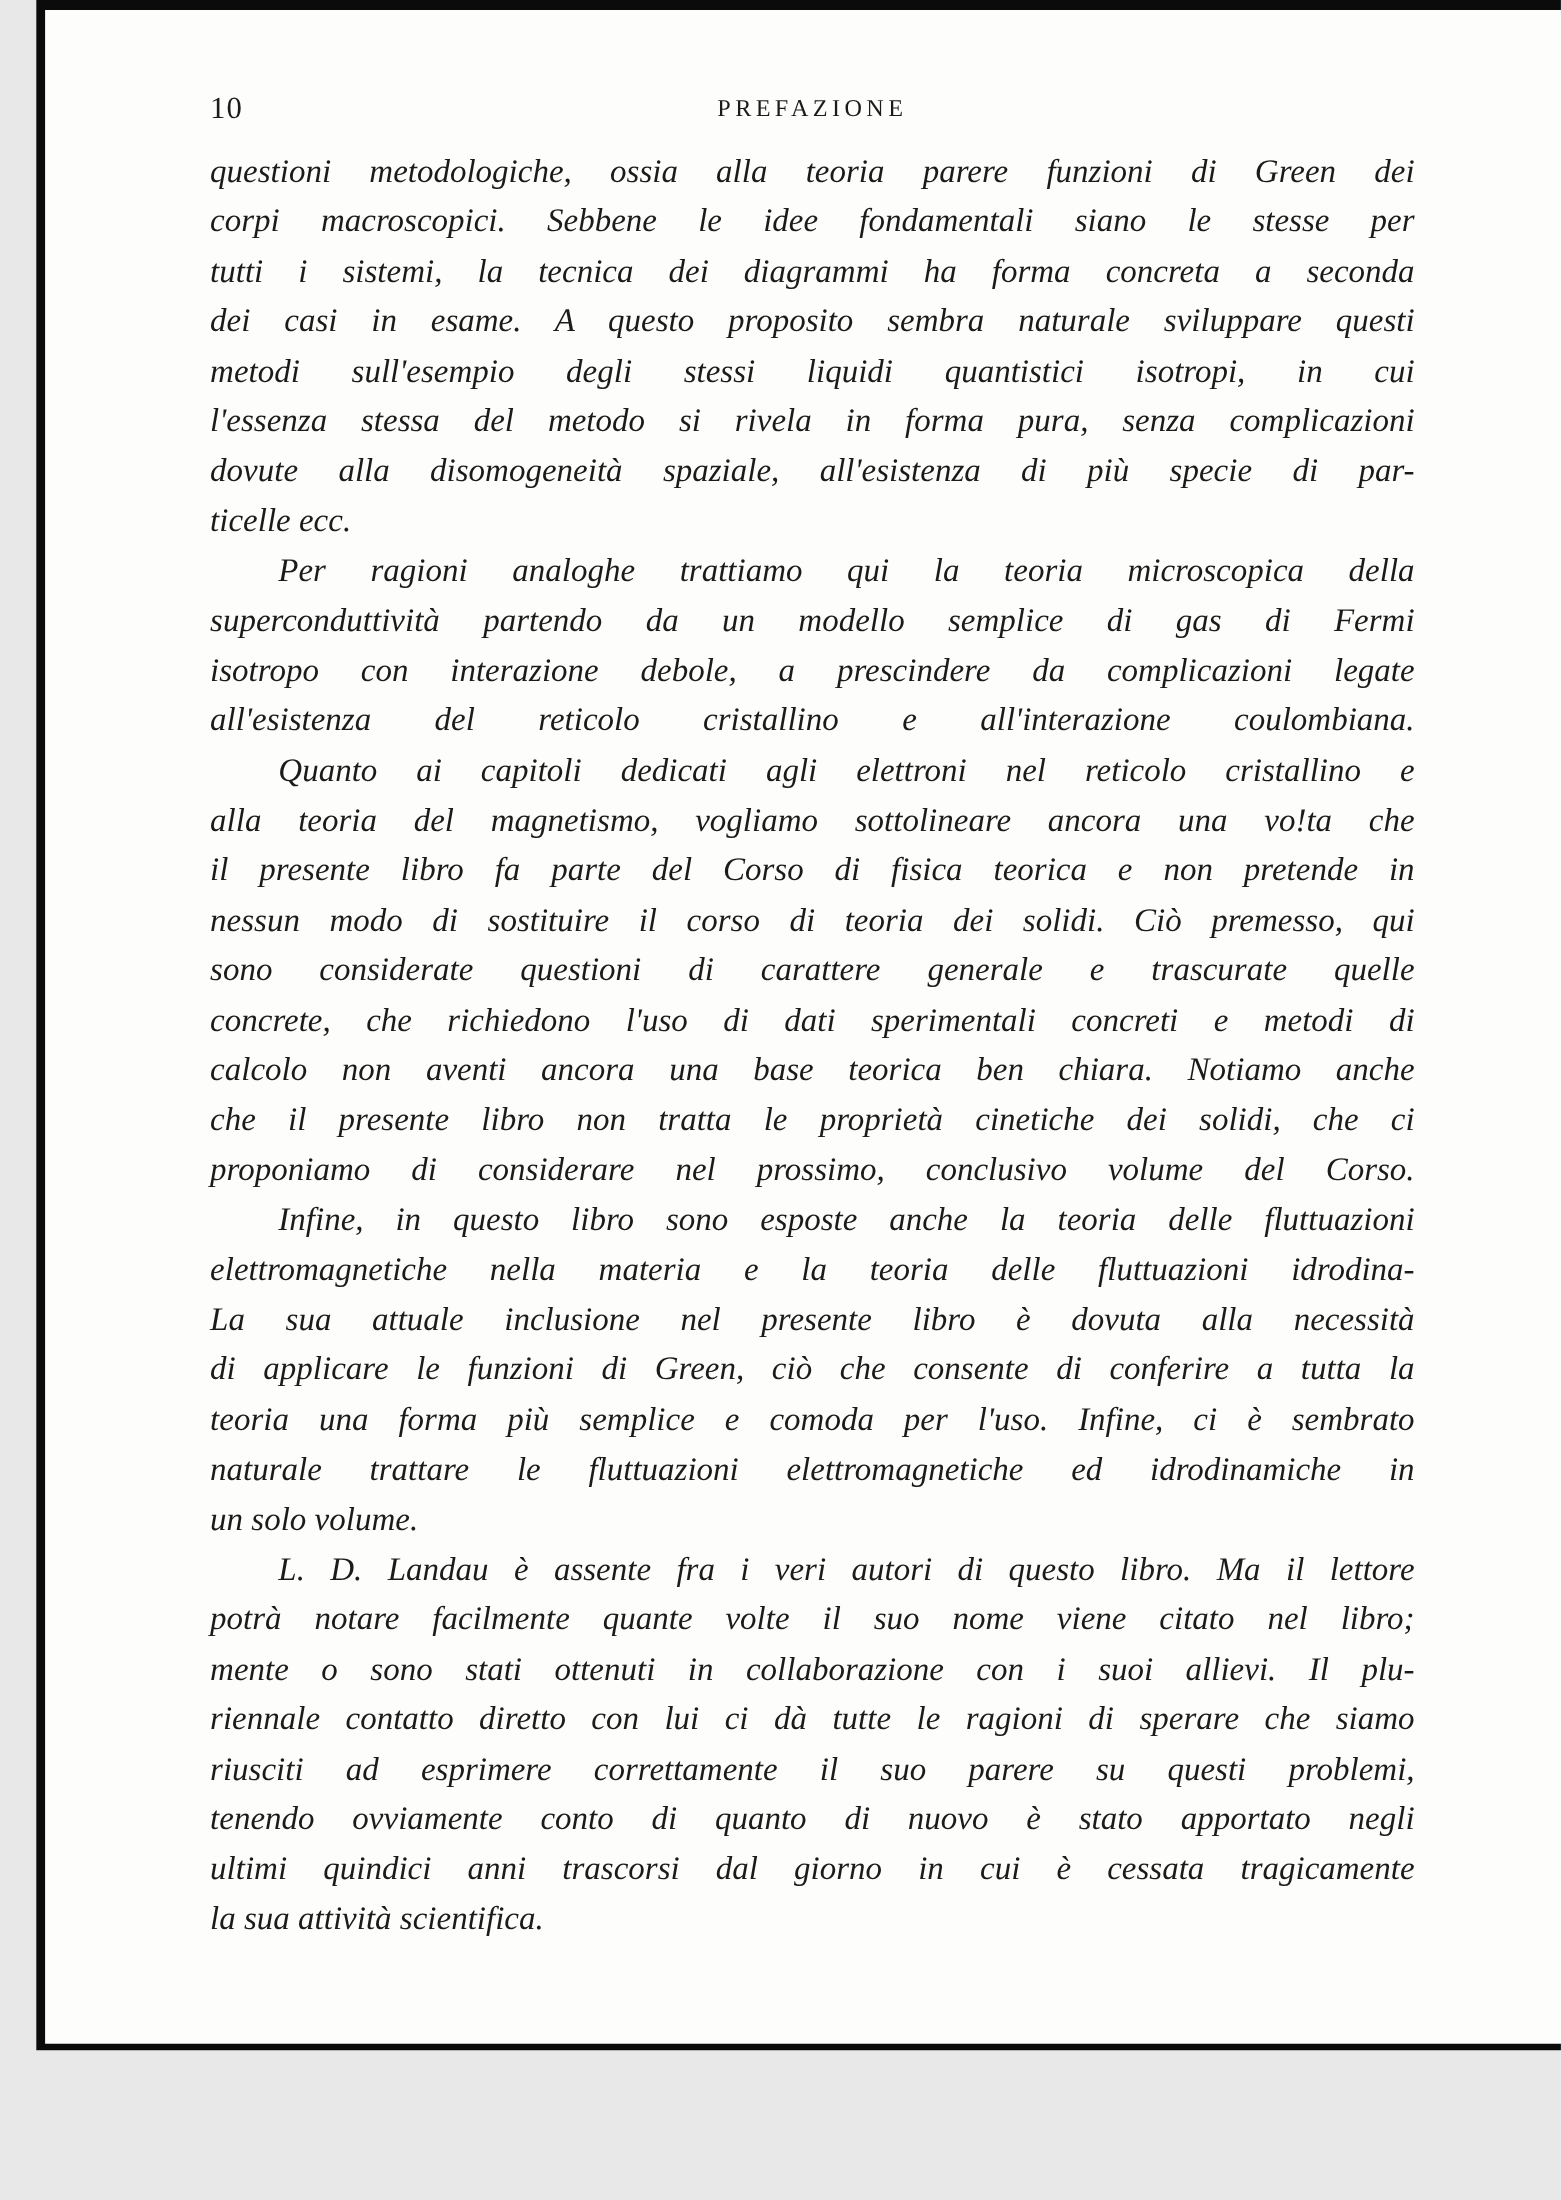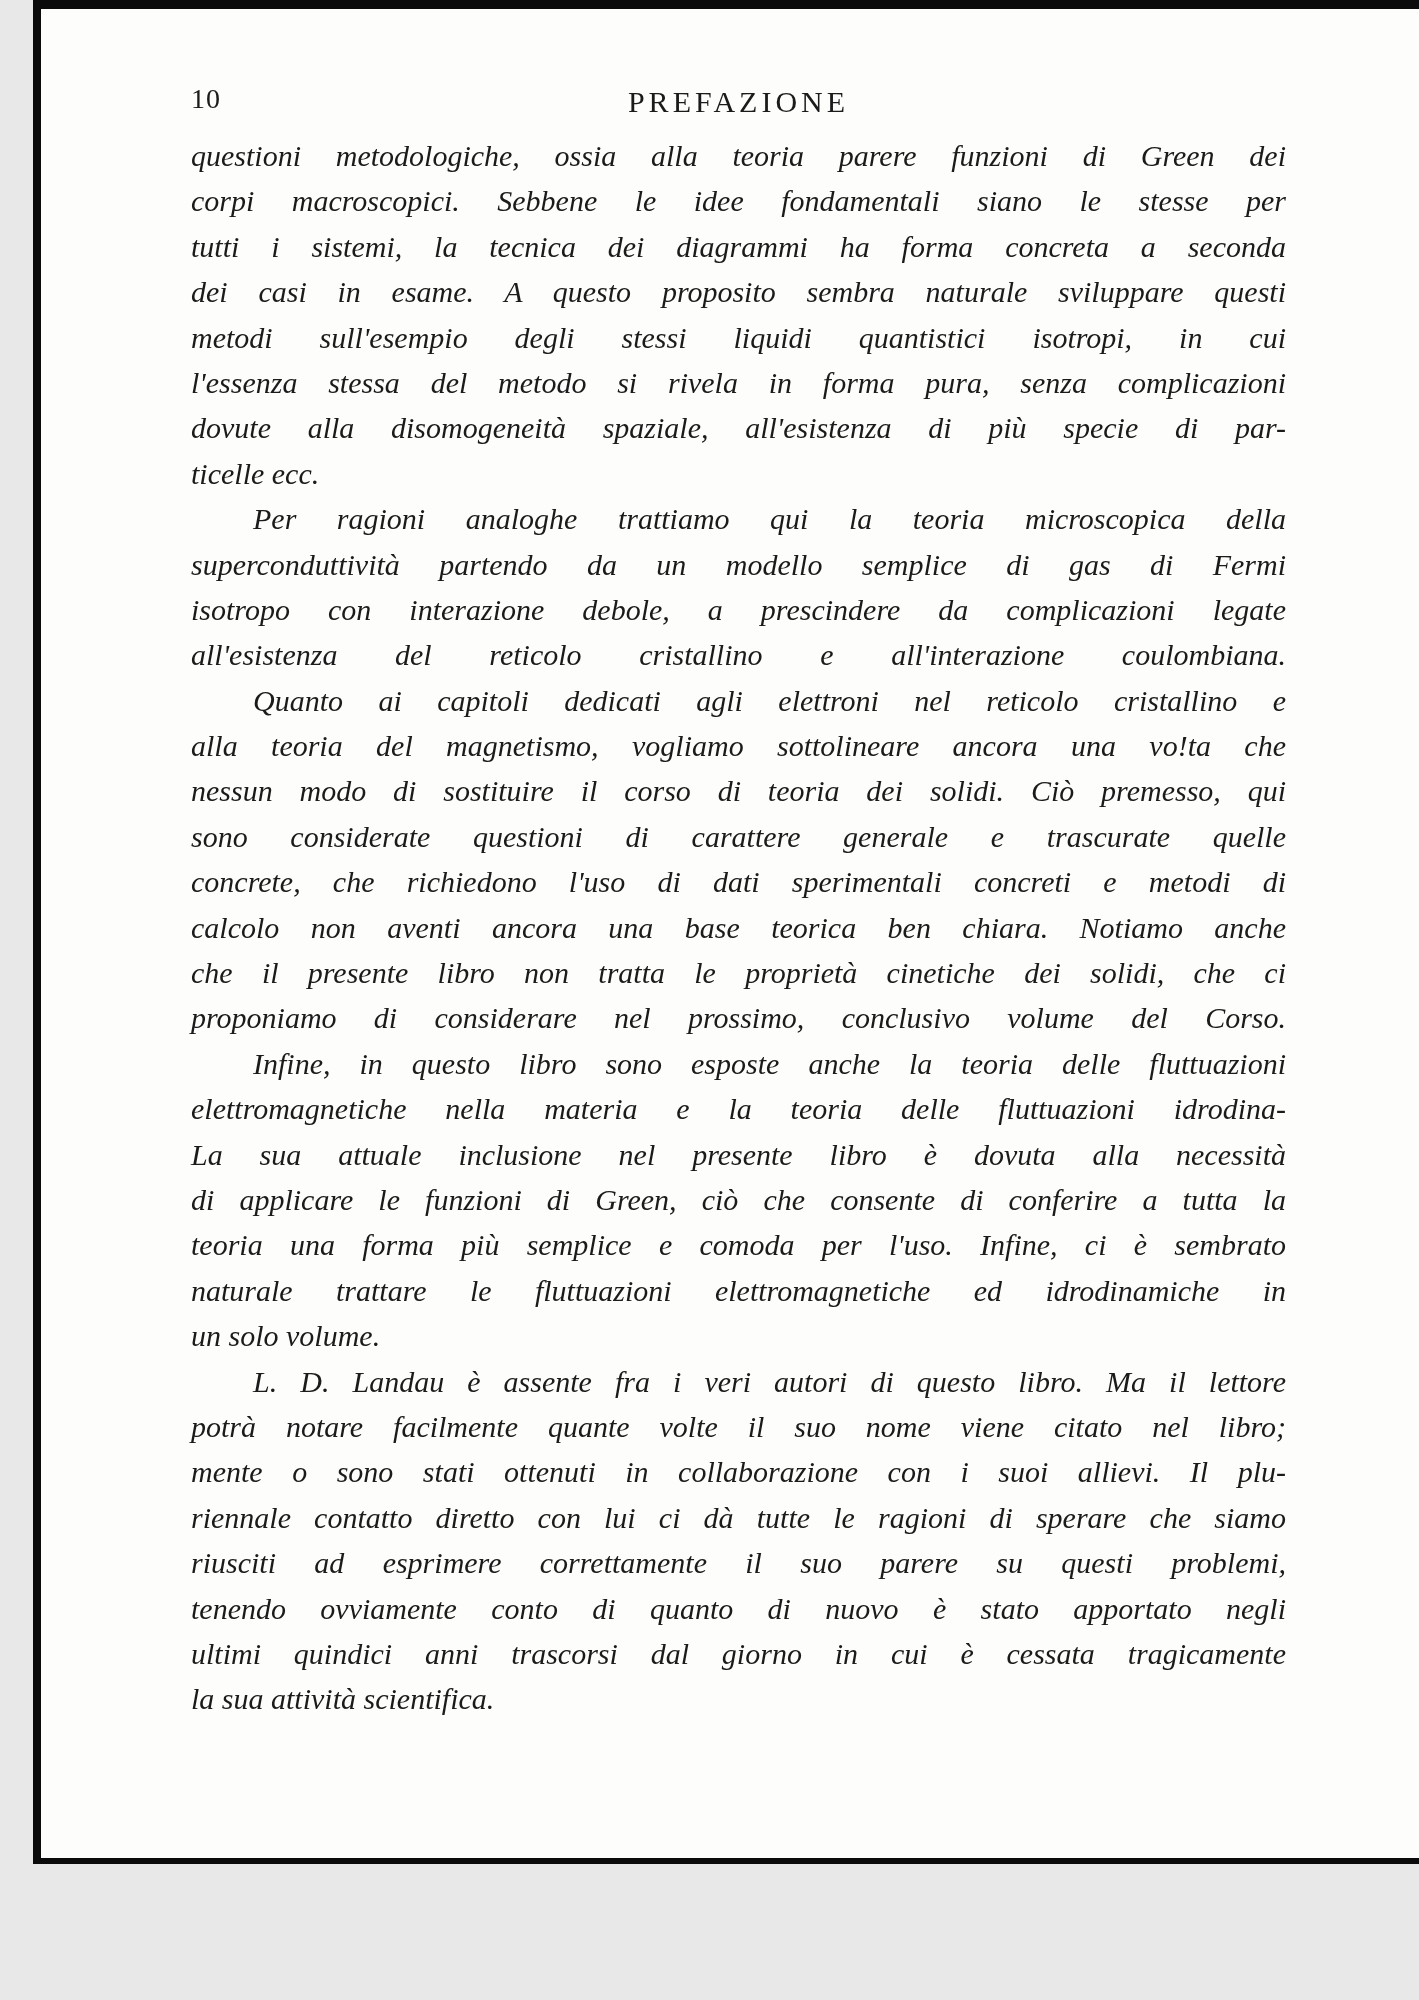--- a/index.html
+++ b/index.html
@@ -34,21 +34,21 @@
     font-size: 28px;
     font-style: normal;
     letter-spacing: 1px;
   }
   .running-head {
     position: absolute;
     left: 0;
     right: 0;
     top: 4px;
     text-align: center;
-    font-size: 30px;
+    font-size: 22px;
     letter-spacing: 4px;
     font-style: normal;
   }
   .body-text {
     position: absolute;
     top: 124px;
     left: 150px;
     width: 1095px;
     font-size: 30px;
     font-style: italic;
@@ -91,20 +91,21 @@
     <div class="paragraph">
       <div class="line indent">Per ragioni analoghe trattiamo qui la teoria microscopica della</div>
       <div class="line">superconduttività partendo da un modello semplice di gas di Fermi</div>
       <div class="line">isotropo con interazione debole, a prescindere da complicazioni legate</div>
       <div class="line">all'esistenza del reticolo cristallino e all'interazione coulombiana.</div>
     </div>
 
     <div class="paragraph">
       <div class="line indent">Quanto ai capitoli dedicati agli elettroni nel reticolo cristallino e</div>
       <div class="line">alla teoria del magnetismo, vogliamo sottolineare ancora una vo!ta che</div>
+      <div class="line">il presente libro fa parte del Corso di fisica teorica e non pretende in</div>
       <div class="line">nessun modo di sostituire il corso di teoria dei solidi. Ciò premesso, qui</div>
       <div class="line">sono considerate questioni di carattere generale e trascurate quelle</div>
       <div class="line">concrete, che richiedono l'uso di dati sperimentali concreti e metodi di</div>
       <div class="line">calcolo non aventi ancora una base teorica ben chiara. Notiamo anche</div>
       <div class="line">che il presente libro non tratta le proprietà cinetiche dei solidi, che ci</div>
       <div class="line">proponiamo di considerare nel prossimo, conclusivo volume del Corso.</div>
     </div>
 
     <div class="paragraph">
       <div class="line indent">Infine, in questo libro sono esposte anche la teoria delle fluttuazioni</div>

